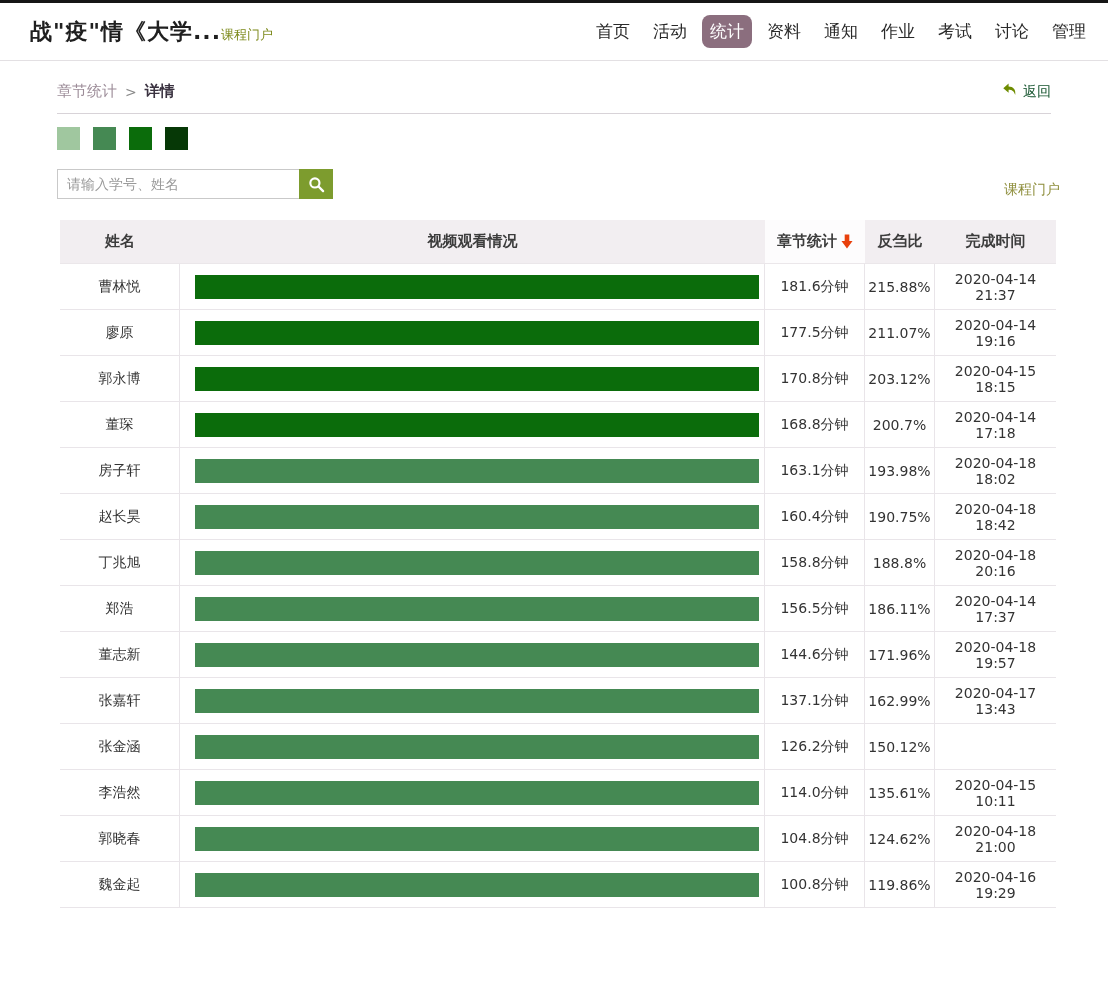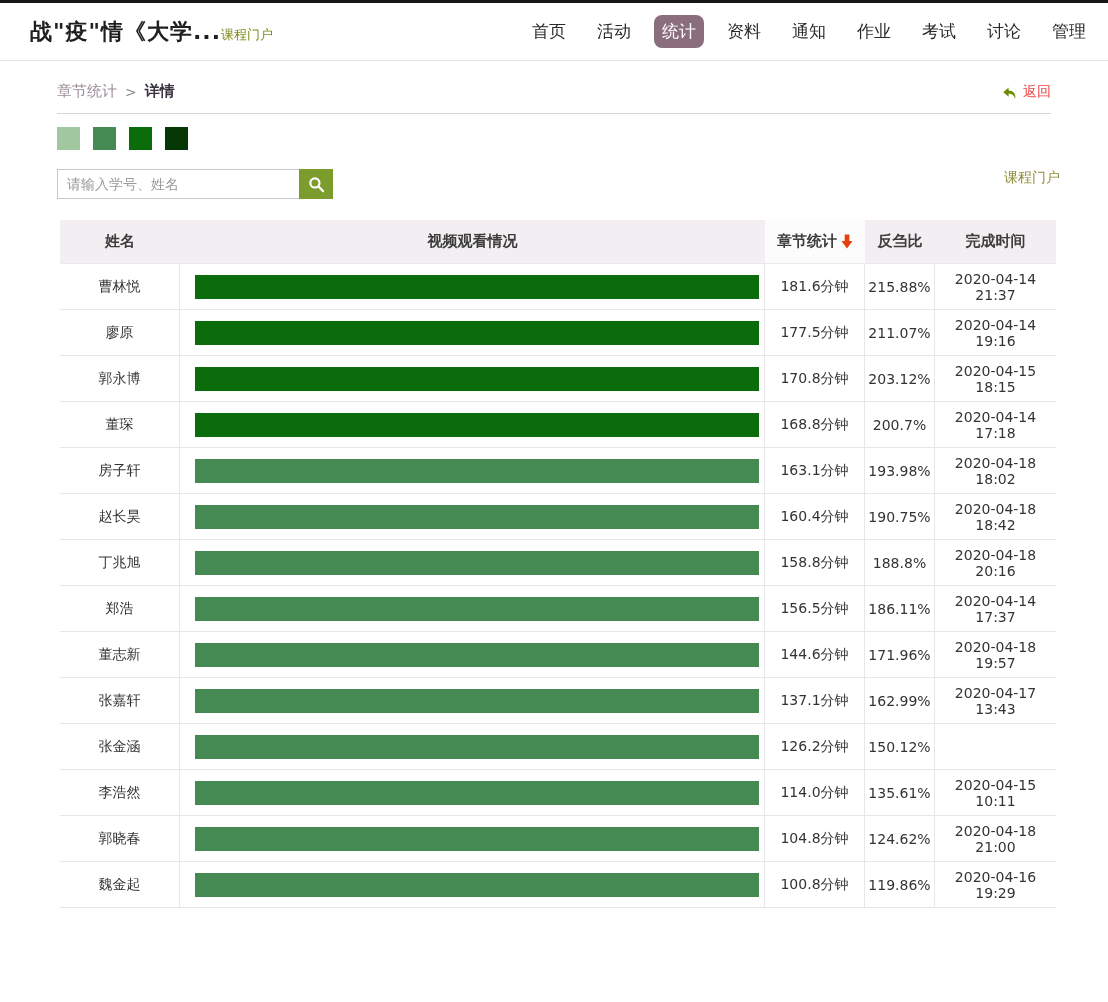--- a/index.html
+++ b/index.html
@@ -12,44 +12,44 @@
   }
   
   .topbar {
     display: flex; align-items: center;
     height: 58px; padding: 0 14px 0 30px;
     border-bottom: 1px solid #e3e0e3;
     background: #fff;
   }
   .title { font-size: 22px; font-weight: bold; color: #1f1f1f; letter-spacing: 1px; }
   .portal { font-size: 13px; color: #7d8a1c; margin-top: 7px; cursor: pointer; }
-  .nav { margin-left: auto; display: flex; align-items: center; gap: 8px; }
+  .nav { margin-left: auto; display: flex; align-items: center; }
   .nav-item {
     font-size: 17px; color: #2a2a2a; text-decoration: none;
     padding: 5px 8px; margin-left: 7px; cursor: pointer; white-space: nowrap;
   }
   .nav-item.active { background: #8b6e7e; color: #fff; border-radius: 8px; }
   
   .breadcrumb-row {
     display: flex; align-items: center;
     margin: 0 57px; padding: 21px 0 12px 0;
   }
   .crumb-parent { font-size: 15px; color: #9c8c98; text-decoration: none; cursor: pointer; }
   .crumb-sep { font-size: 14px; color: #8a8a8a; margin: 0 8px; }
   .crumb-current { font-size: 15px; color: #3a3240; font-weight: 600; }
   .back-link {
-    margin-left: auto; display: flex; align-items: flex-end; gap: 5px;
-    font-size: 14px; color: #ef4444; text-decoration: none; cursor: pointer;
+    margin-left: auto; display: flex; align-items: flex-start; gap: 5px;
+    font-size: 14px; color: #14532d; text-decoration: none; cursor: pointer;
   }
   .divider { border-bottom: 1px solid #d8d3d8; margin: 0 57px; }
   
   .legend { display: flex; gap: 13px; margin: 13px 0 0 57px; }
   .swatch { width: 23px; height: 23px; }
   
-  .search-row { display: flex; align-items: flex-start; margin: 19px 48px 0 57px; }
+  .search-row { display: flex; align-items: flex-end; margin: 19px 48px 0 57px; }
   .search-box { display: flex; align-items: stretch; }
   .search-input {
     width: 242px; height: 30px; border: 1px solid #c9c9c9; border-right: none;
     padding: 0 9px; font-size: 14px; color: #333; outline: none;
     font-family: inherit;
   }
   .search-input::placeholder { color: #9a9a9a; }
   .search-btn {
     width: 34px; height: 30px; background: #7d9c2e; border: none;
     display: flex; align-items: center; justify-content: center; cursor: pointer;

